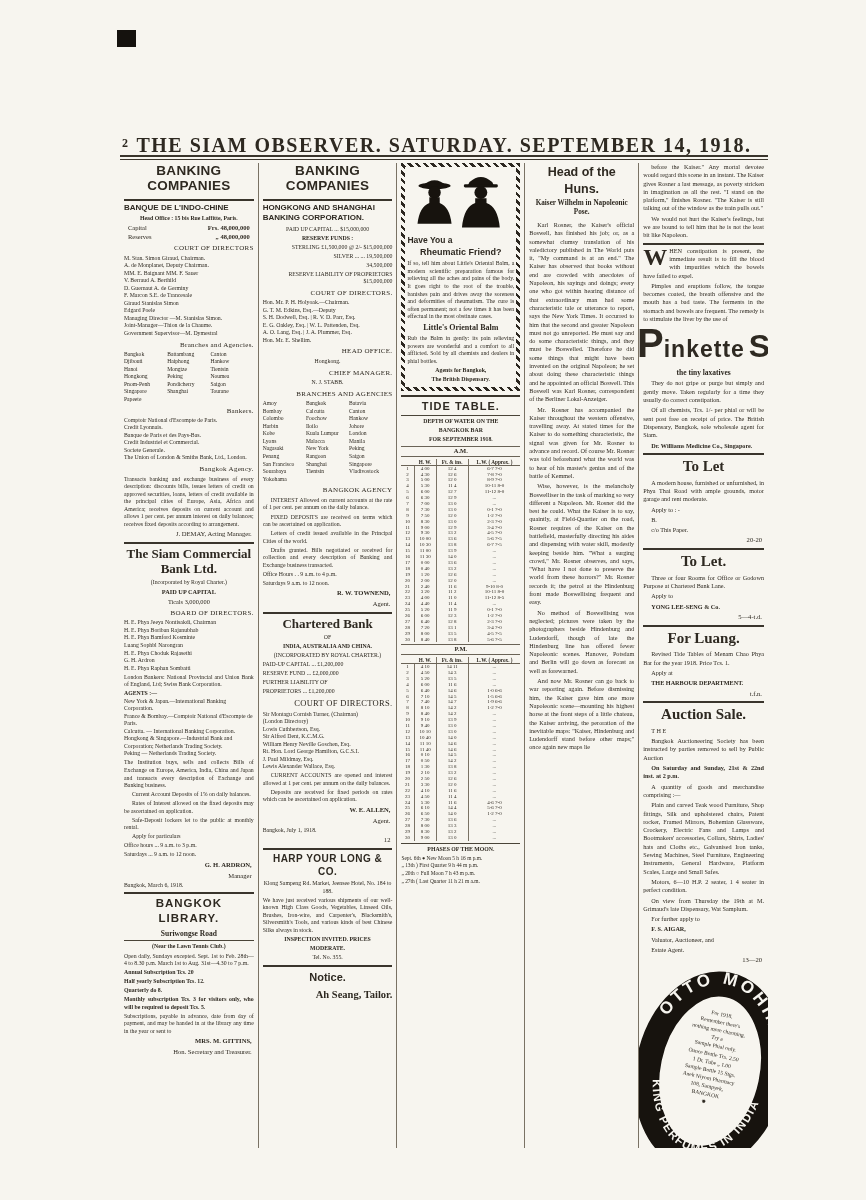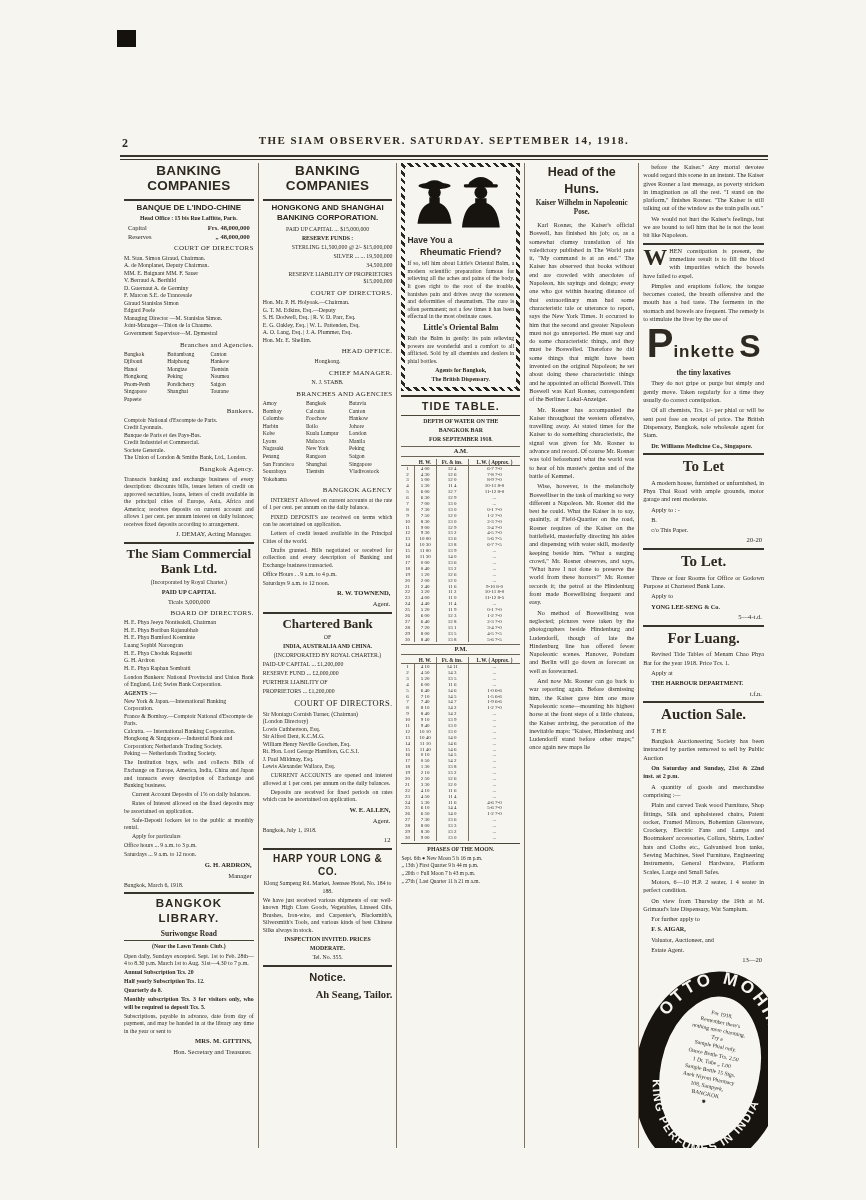--- a/index.html
+++ b/index.html
@@ -2,32 +2,32 @@
 <html><head>
 <meta charset="utf-8">
 <style>
   html,body{margin:0;padding:0;}
   body{width:866px;height:1200px;background:#f7f5ef;position:relative;overflow:hidden;
        font-family:"Liberation Serif","DejaVu Serif",serif;color:#2e2921;}
   .artifact{position:absolute;left:117px;top:30px;width:19px;height:17px;background:#15120e;}
   .sheet{position:absolute;left:120px;top:134px;width:648px;height:1028px;}
   .masthead{position:relative;height:20px;}
   .pageno{position:absolute;left:2px;top:2px;font-weight:bold;font-size:12px;}
-  .mast-title{display:block;text-align:center;font-weight:bold;font-size:11px;letter-spacing:1.5px;
+  .mast-title{display:block;text-align:center;font-weight:bold;font-size:20px;letter-spacing:1.5px;
               font-family:"Liberation Serif",serif;}
   .mast-rule{border-top:2px solid #3a352c;border-bottom:1px solid #3a352c;height:2px;margin:1px 0 3px 0;}
   .cols{display:flex;height:985px;}
   .col{overflow:hidden;padding:0 4px;font-size:6.3px;line-height:1.32;}
   .col + .col{border-left:1px solid #7a7264;}
   .c1{width:131px;} .c2{width:131px;} .c3{width:120px;} .c4{width:106px;} .c5{width:122px;}
   .sec-h1{font-family:"Liberation Sans",sans-serif;font-weight:bold;font-size:13.5px;text-align:center;
           letter-spacing:.3px;line-height:1.1;padding:1px 0 2px 0;}
   .rule{border-top:1px solid #4a4438;margin:2px 0;}
   .rule2{border-top:2px solid #3a352c;margin:3px 0 2px 0;}
-  .bank-name{font-family:"Liberation Sans",sans-serif;font-weight:bold;font-size:8px;text-align:center;margin:2px 0;}
+  .bank-name{font-family:"Liberation Sans",sans-serif;font-weight:bold;font-size:8px;margin:2px 0;}
   .sub-h{font-weight:normal;text-align:right;font-size:7px;margin:3px 0 1px 0;letter-spacing:.3px;}
   .c{text-align:center;} .r{text-align:right;} .j{text-align:justify;} .b{font-weight:bold;}
   .tiny{font-size:5.8px;line-height:1.3;}
   .kv{display:flex;justify-content:space-between;font-size:6.5px;padding:0 4px;}
   .grid3{display:flex;flex-wrap:wrap;}
   .grid3 span{width:33.3%;font-size:5.6px;line-height:1.35;}
   .sig{text-align:right;font-size:6.6px;margin:2px 2px 1px 0;}
   .scb-title{font-weight:bold;font-size:13px;text-align:center;line-height:1.15;margin:3px 0 2px 0;}
   .lib-title{font-family:Liberation Sans, sans-serif;font-weight:bold;font-size:11.5px;text-align:center;letter-spacing:1px;margin:2px 0;}
   p{margin:1.5px 0;}
@@ -44,21 +44,21 @@
   .tt th{font-weight:bold;font-size:5.2px;padding:0 1px;text-align:center;border-bottom:1px solid #6a6356;}
   .tt td{padding:0 2px;text-align:center;}
   .sep{border-left:1px solid #7a7264;}
   .ampm{text-align:center;font-weight:bold;font-size:6.5px;border-top:1px solid #6a6356;border-bottom:1px solid #6a6356;margin:2px 0;}
   .headline{font-family:"Liberation Sans",sans-serif;font-weight:bold;font-size:12.5px;text-align:center;margin:1px 0 2px 0;}
   .subhead{font-weight:bold;font-size:7.2px;text-align:center;line-height:1.25;}
   .art p{font-size:6.2px;line-height:1.34;text-align:justify;text-indent:8px;margin:0 0 2px 0;}
   .dropcap{float:left;font-size:24px;line-height:20px;font-weight:bold;padding-right:2px;font-family:"Liberation Serif",serif;}
   .pink-brand{display:flex;align-items:baseline;justify-content:center;margin:2px 0 0 0;}
   .pink-p{font-family:"Liberation Sans",sans-serif;font-weight:bold;font-size:40px;line-height:30px;}
-  .pink-mid{font-family:"Liberation Sans",sans-serif;font-weight:bold;font-size:17px;letter-spacing:1px;}
+  .pink-mid{font-family:"Liberation Sans",sans-serif;font-weight:bold;font-size:23px;letter-spacing:1px;}
   .pink-s{font-family:"Liberation Sans",sans-serif;font-weight:bold;font-size:32px;margin-left:4px;}
   .pink-tag{text-align:center;font-weight:bold;font-size:7.5px;margin-bottom:2px;}
   .ad-h{font-weight:bold;font-size:15px;text-align:center;font-family:"Liberation Serif",serif;margin:2px 0;}
   .notice-h{font-family:"Liberation Sans",sans-serif;font-weight:bold;font-size:11px;text-align:center;margin:3px 0;}
   .notice-body{font-size:10px;line-height:1.45;font-weight:bold;text-align:justify;}
   .notice-sig{font-weight:bold;font-size:10.5px;text-align:right;margin-top:4px;}
   .harp-title{font-family:"Liberation Sans",sans-serif;font-weight:bold;font-size:10px;text-align:center;letter-spacing:.5px;margin:2px 0;}
   .mohini{position:relative;width:150px;height:205px;transform:rotate(12deg);margin:4px 0 0 -8px;}
   .mohini-inner{position:absolute;left:28px;top:40px;width:94px;height:125px;text-align:center;
                 font-size:5.6px;line-height:1.45;}

